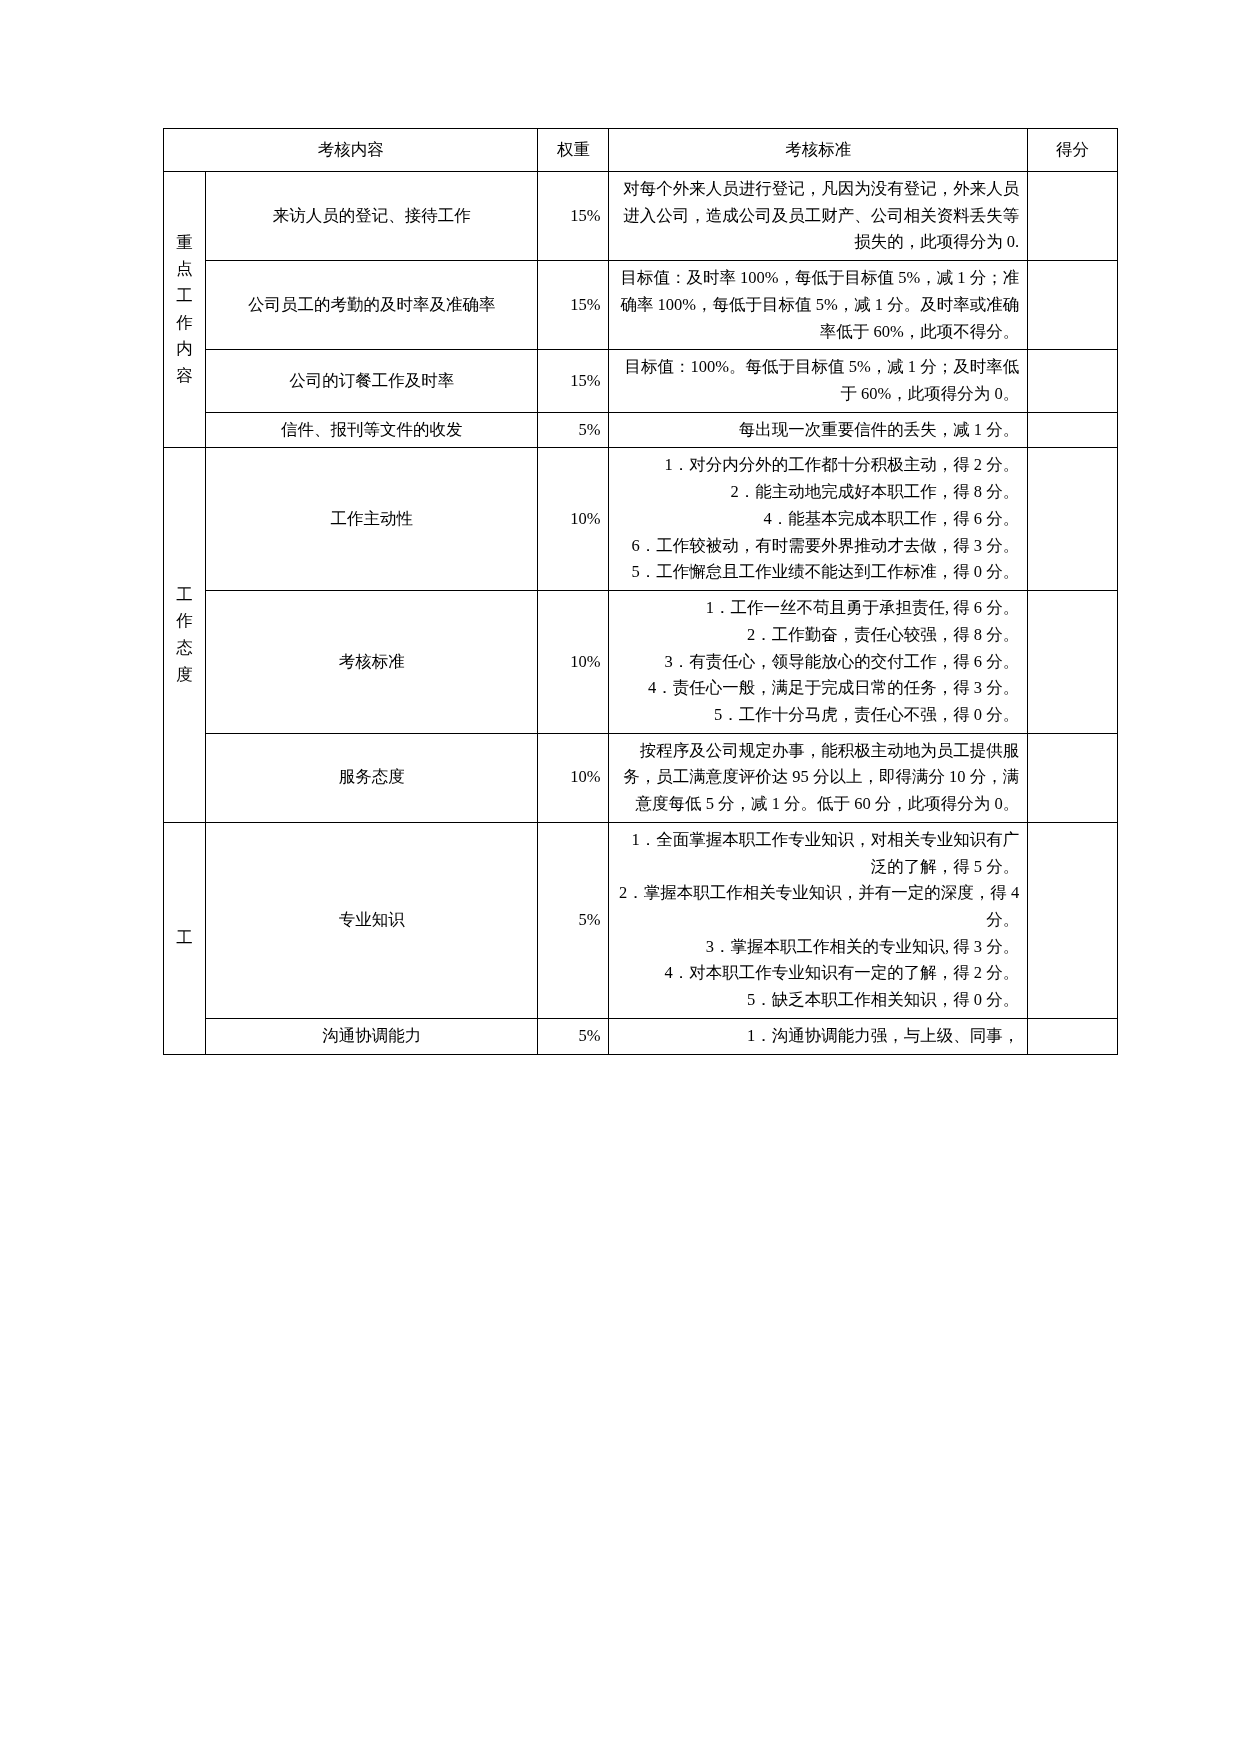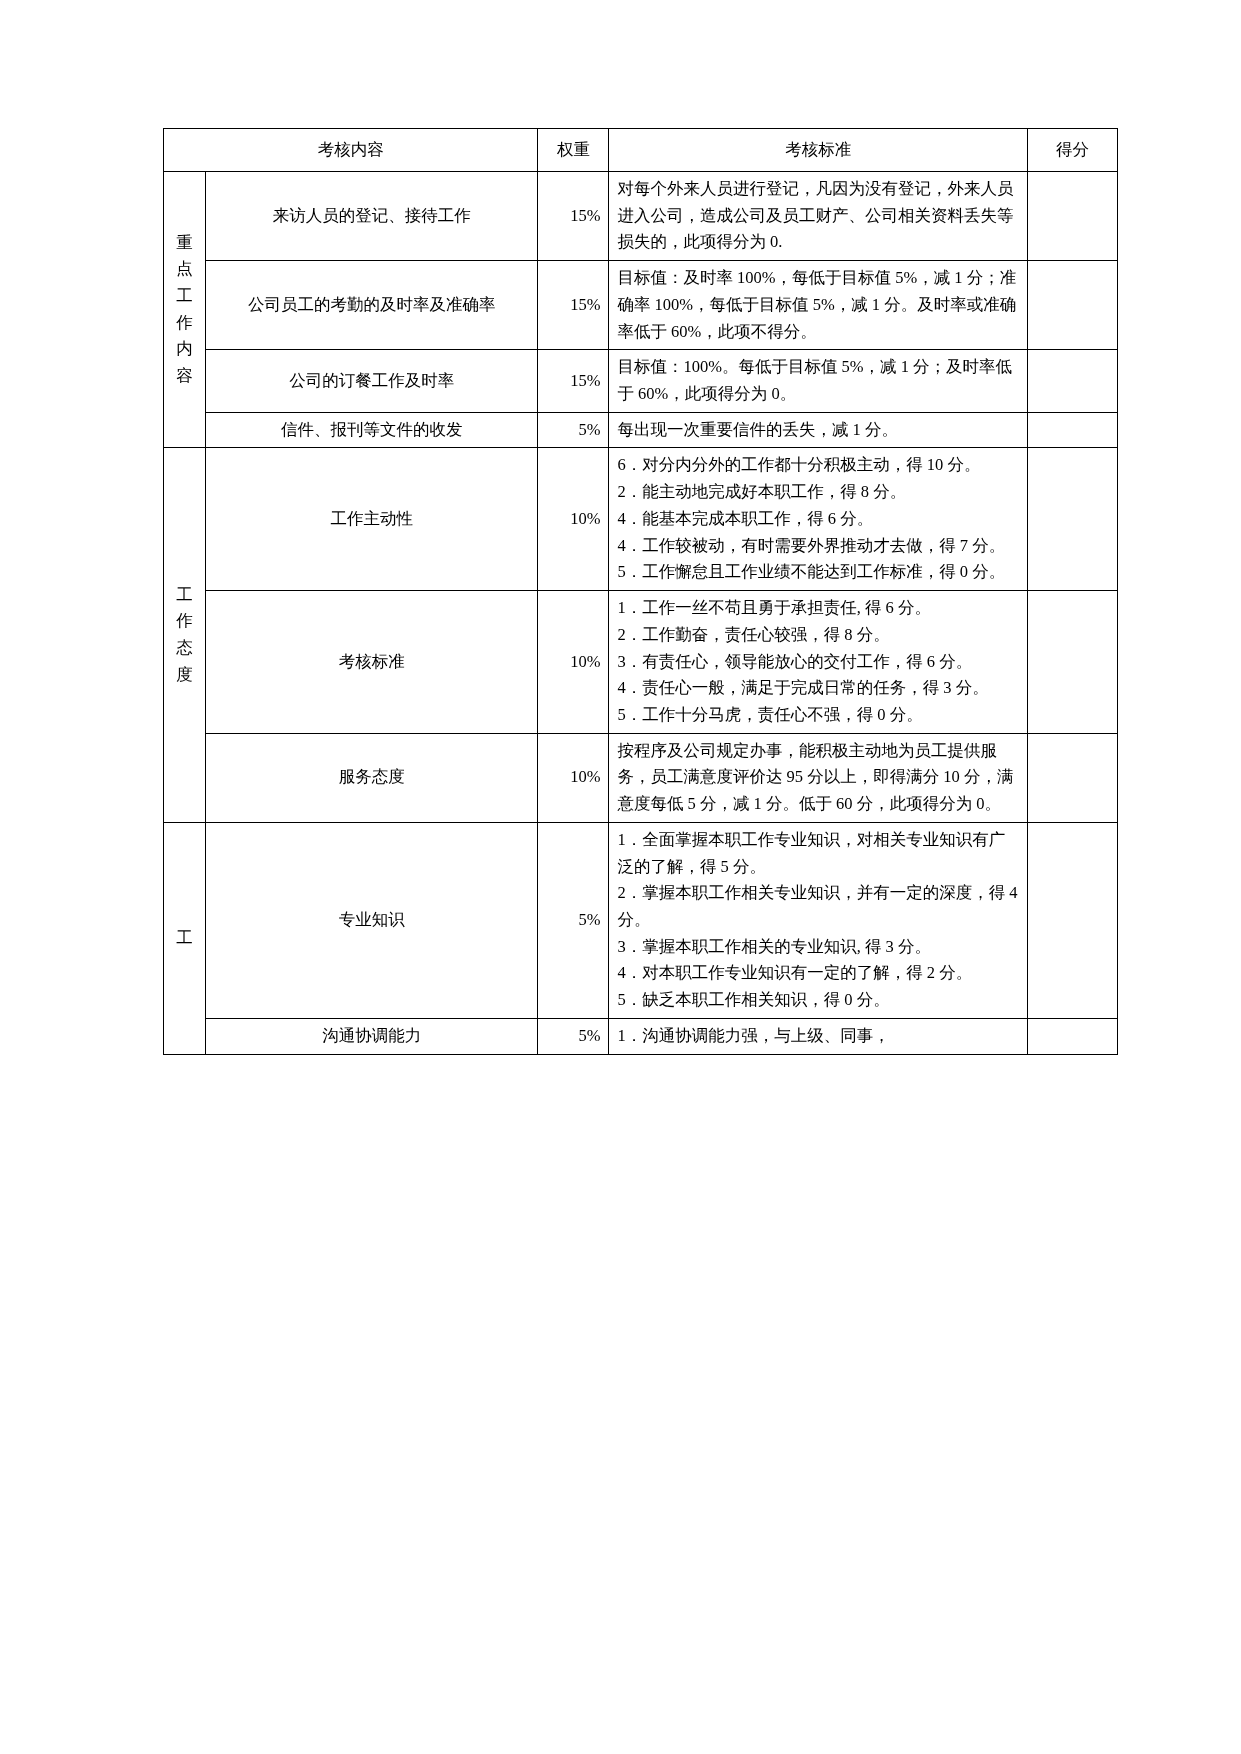--- a/index.html
+++ b/index.html
@@ -63,21 +63,21 @@
   .item-cell {
     text-align: center;
   }
   .item-cell.left {
     text-align: center;
   }
   .wt-cell {
     text-align: right;
   }
   .std-cell {
-    text-align: left;
+    text-align: right;
     line-height: 1.72;
   }
   .std-cell div { white-space: normal; }
   .score-cell { }
 </style>
 </head>
 <body>
 
 <div class="page">
   <table class="assessment">
@@ -134,24 +134,24 @@
         <td class="score-cell"></td>
       </tr>
 
       <tr>
         <td class="cat-cell" rowspan="3">
           <span class="vtext">工作态度</span>
         </td>
         <td class="item-cell">工作主动性</td>
         <td class="wt-cell">10%</td>
         <td class="std-cell">
-          <div>6．对分内分外的工作都十分积极主动，得 10 分。</div>
+          <div>1．对分内分外的工作都十分积极主动，得 2 分。</div>
           <div>2．能主动地完成好本职工作，得 8 分。</div>
           <div>4．能基本完成本职工作，得 6 分。</div>
-          <div>4．工作较被动，有时需要外界推动才去做，得 7 分。</div>
+          <div>6．工作较被动，有时需要外界推动才去做，得 3 分。</div>
           <div>5．工作懈怠且工作业绩不能达到工作标准，得 0 分。</div>
         </td>
         <td class="score-cell"></td>
       </tr>
       <tr>
         <td class="item-cell">考核标准</td>
         <td class="wt-cell">10%</td>
         <td class="std-cell">
           <div>1．工作一丝不苟且勇于承担责任, 得 6 分。</div>
           <div>2．工作勤奋，责任心较强，得 8 分。</div>

